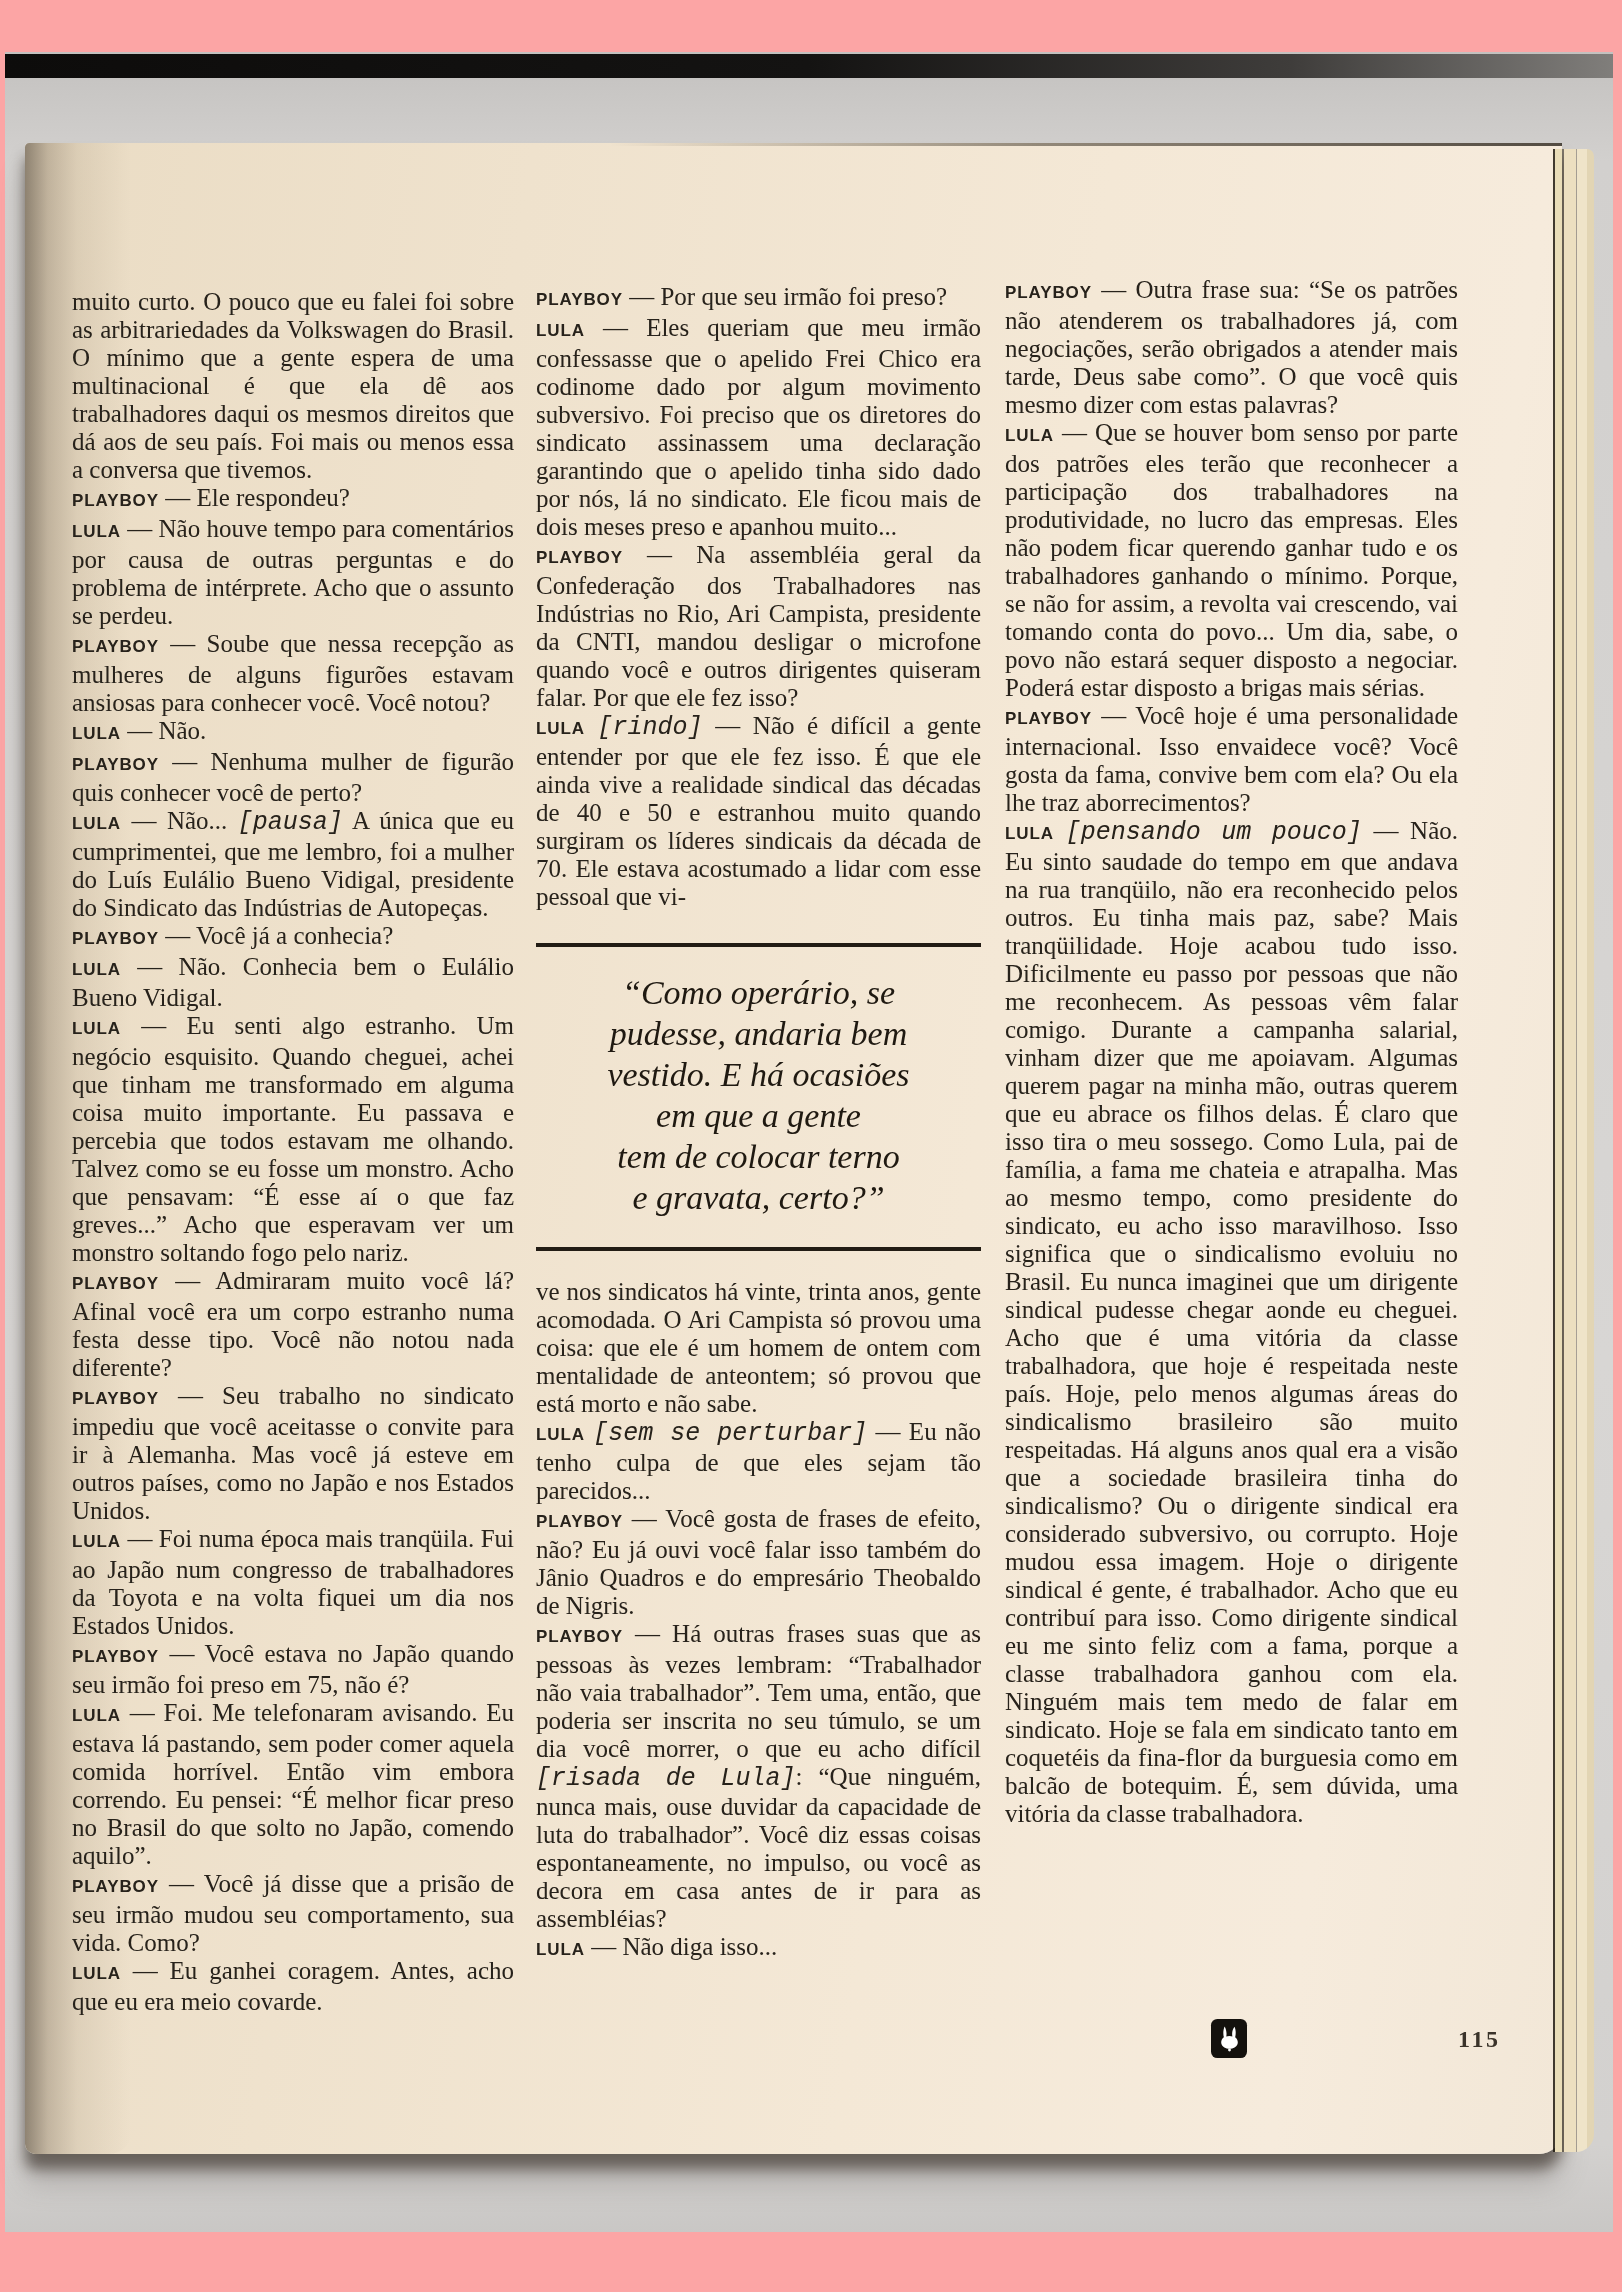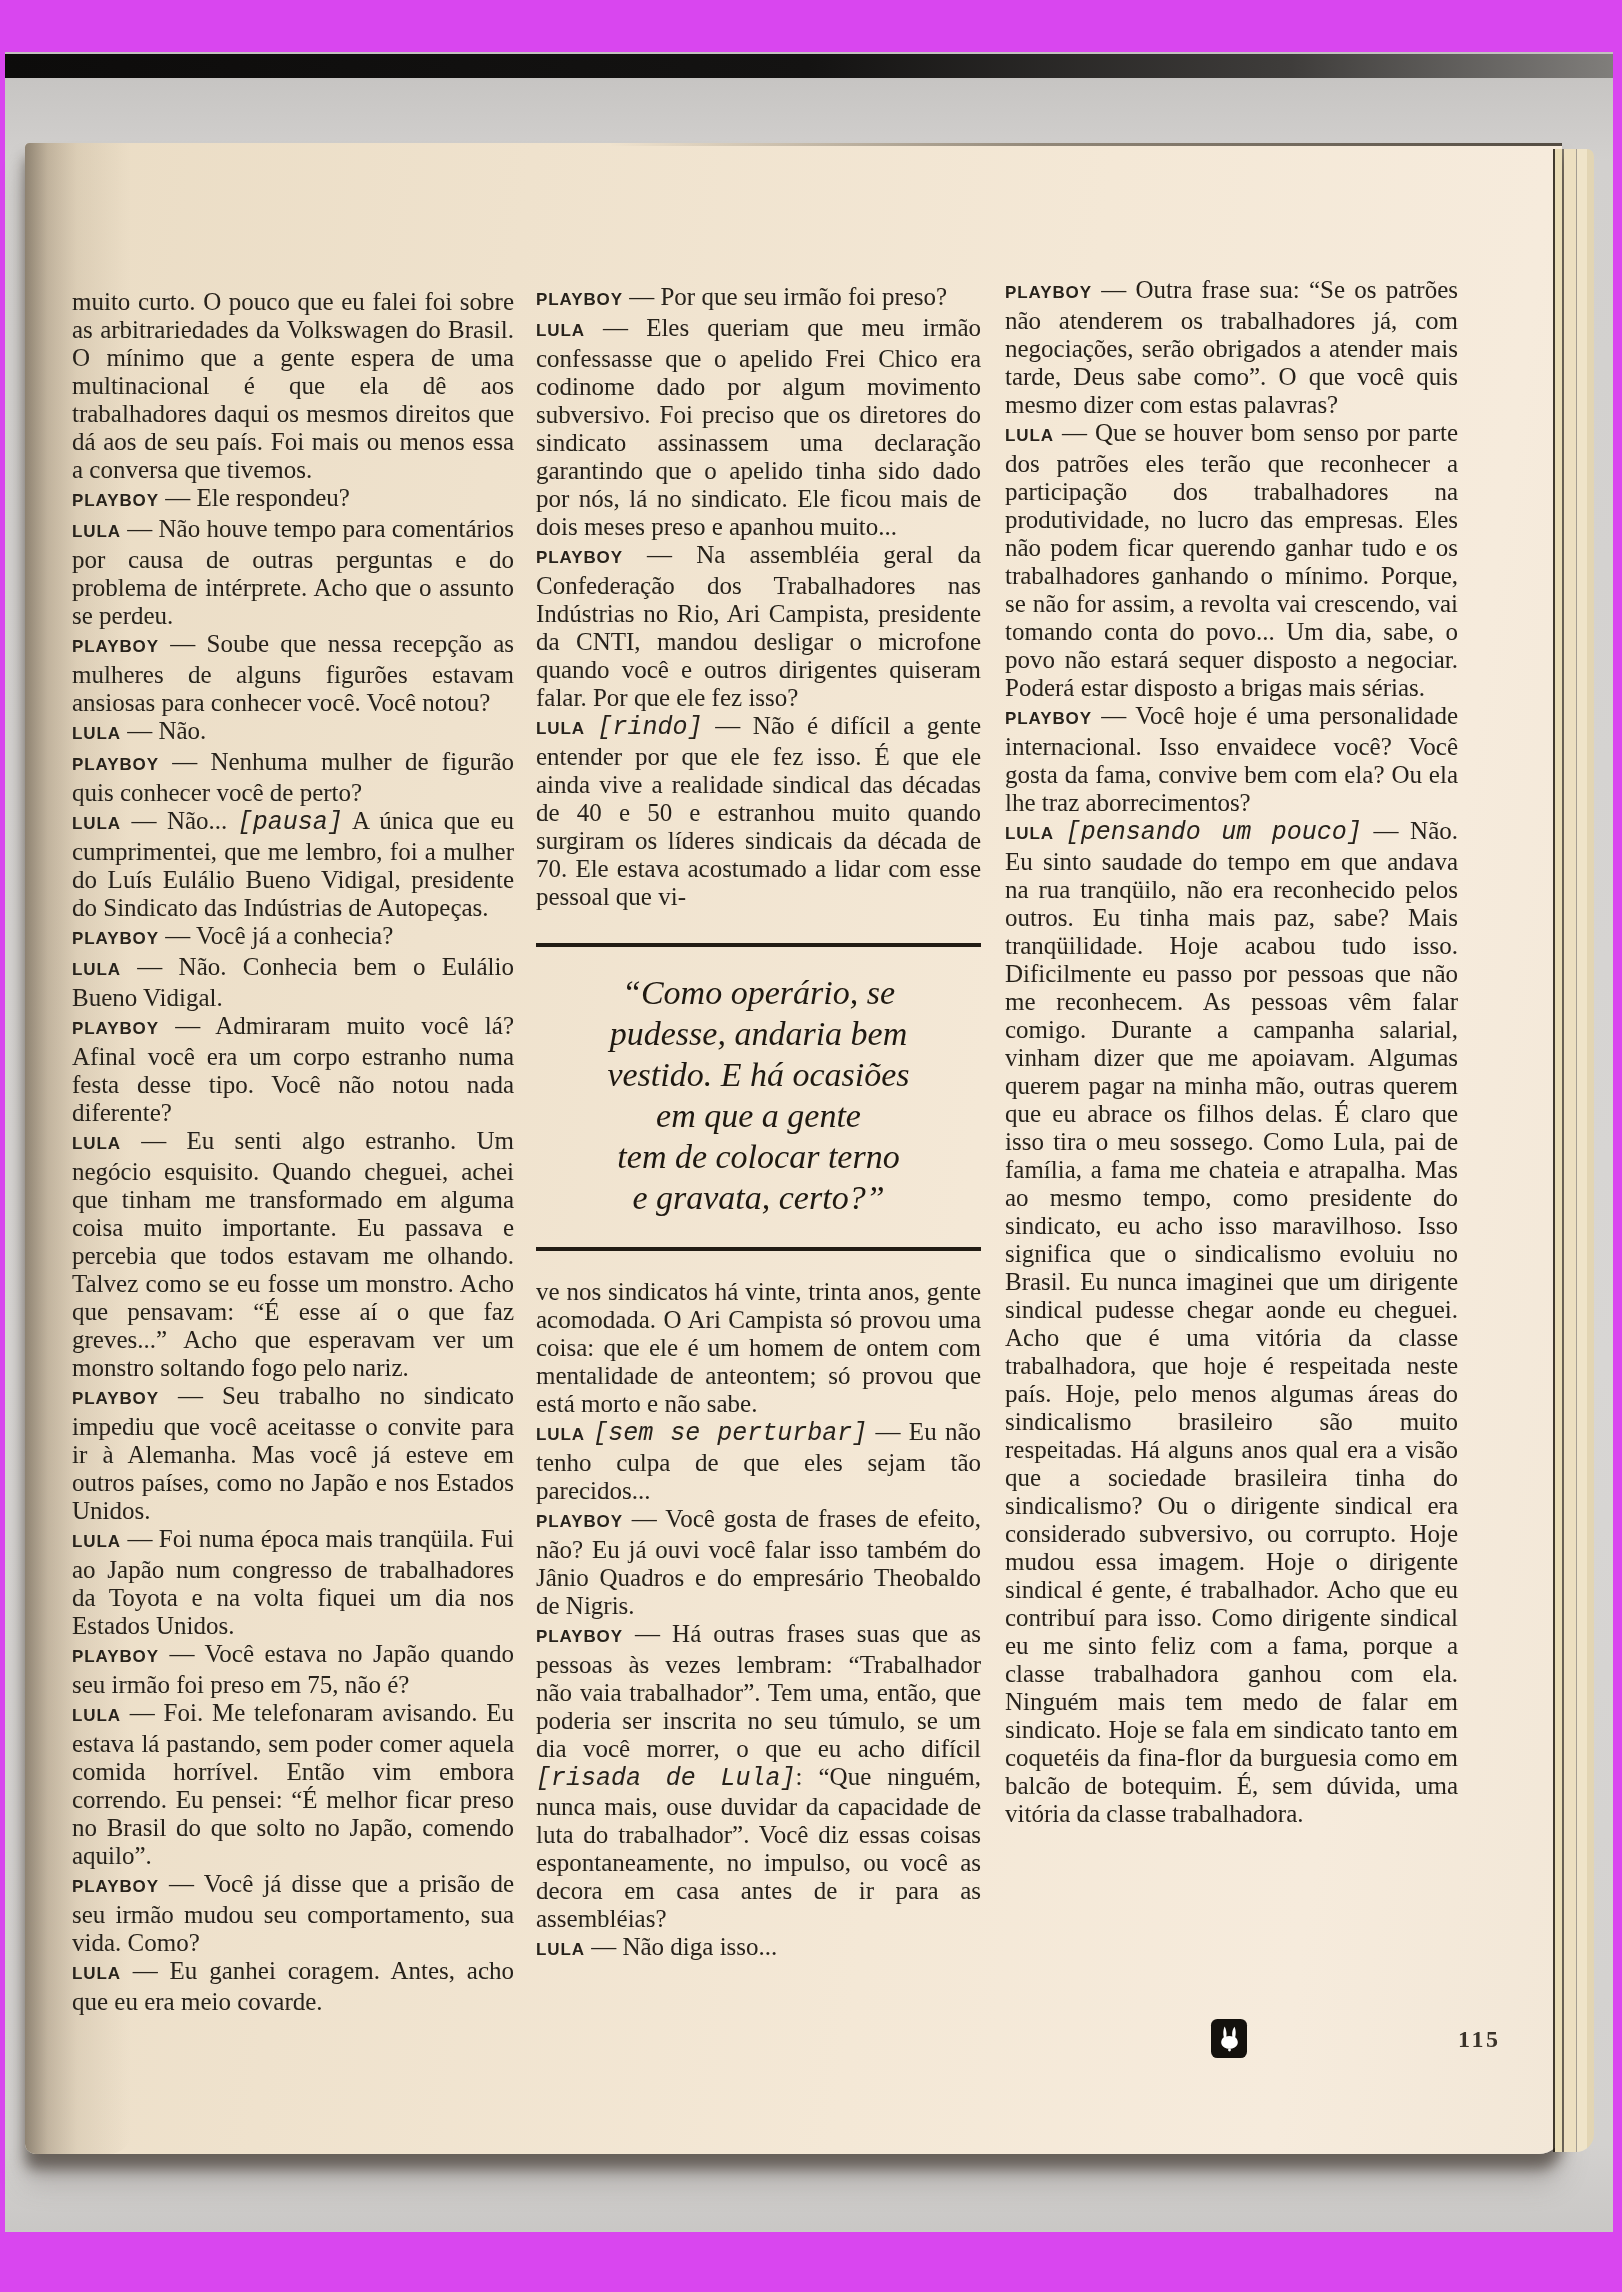--- a/index.html
+++ b/index.html
@@ -1,16 +1,16 @@
 <!DOCTYPE html>
 <html lang="pt" style="font-size:14.3px"><head>
 <meta charset="utf-8">
 <style>
   html,body{margin:0;padding:0;background:#ffffff;}
-  .scan{position:relative;width:1623px;height:2293px;background:#d946ef;overflow:hidden;
+  .scan{position:relative;width:1623px;height:2293px;background:#fca5a5;overflow:hidden;
         font-family:"Liberation Serif",serif;}
 
   .backdrop{position:absolute;left:5.4px;top:52px;width:1608px;height:2180px;
         background:linear-gradient(180deg,#c3c1bf 0%,#d2d0ce 5%,#d8d6d4 60%,#d3d1cf 96%,#c9c7c5 100%);}
 
   .top-black{position:absolute;left:5.4px;top:54px;width:1608px;height:24px;
         background:linear-gradient(90deg,#0d0c0b 0%,#141312 50%,#3f3d3b 80%,#807e7b 100%);}
 
   .page{position:absolute;left:25px;top:143px;width:1537px;height:2011px;
         background:linear-gradient(98deg,#eadcc4 0%,#efe2cd 28%,#f4e8d6 60%,#f6ebdc 84%,#f2e7d7 100%);
@@ -62,22 +62,22 @@
   <div class="col" id="col1">
       <p class="para">muito curto. O pouco que eu falei foi sobre as arbitrariedades da Volkswagen do Brasil. O mínimo que a gente espera de uma multinacional é que ela dê aos trabalhadores daqui os mesmos direitos que dá aos de seu país. Foi mais ou menos essa a conversa que tivemos.</p>
       <p class="para"><b class="speaker">PLAYBOY</b> — Ele respondeu?</p>
       <p class="para"><b class="speaker">LULA</b> — Não houve tempo para comentários por causa de outras perguntas e do problema de intérprete. Acho que o assunto se perdeu.</p>
       <p class="para"><b class="speaker">PLAYBOY</b> — Soube que nessa recepção as mulheres de alguns figurões estavam ansiosas para conhecer você. Você notou?</p>
       <p class="para"><b class="speaker">LULA</b> — Não.</p>
       <p class="para"><b class="speaker">PLAYBOY</b> — Nenhuma mulher de figurão quis conhecer você de perto?</p>
       <p class="para"><b class="speaker">LULA</b> — Não... <i class="dir">[pausa]</i> A única que eu cumprimentei, que me lembro, foi a mulher do Luís Eulálio Bueno Vidigal, presidente do Sindicato das Indústrias de Autopeças.</p>
       <p class="para"><b class="speaker">PLAYBOY</b> — Você já a conhecia?</p>
       <p class="para"><b class="speaker">LULA</b> — Não. Conhecia bem o Eulálio Bueno Vidigal.</p>
+      <p class="para"><b class="speaker">LULA</b> — Eu senti algo estranho. Um negócio esquisito. Quando cheguei, achei que tinham me transformado em alguma coisa muito importante. Eu passava e percebia que todos estavam me olhando. Talvez como se eu fosse um monstro. Acho que pensavam: “É esse aí o que faz greves...” Acho que esperavam ver um monstro soltando fogo pelo nariz.</p>
       <p class="para"><b class="speaker">PLAYBOY</b> — Admiraram muito você lá? Afinal você era um corpo estranho numa festa desse tipo. Você não notou nada diferente?</p>
-      <p class="para"><b class="speaker">LULA</b> — Eu senti algo estranho. Um negócio esquisito. Quando cheguei, achei que tinham me transformado em alguma coisa muito importante. Eu passava e percebia que todos estavam me olhando. Talvez como se eu fosse um monstro. Acho que pensavam: “É esse aí o que faz greves...” Acho que esperavam ver um monstro soltando fogo pelo nariz.</p>
       <p class="para"><b class="speaker">PLAYBOY</b> — Seu trabalho no sindicato impediu que você aceitasse o convite para ir à Alemanha. Mas você já esteve em outros países, como no Japão e nos Estados Unidos.</p>
       <p class="para"><b class="speaker">LULA</b> — Foi numa época mais tranqüila. Fui ao Japão num congresso de trabalhadores da Toyota e na volta fiquei um dia nos Estados Unidos.</p>
       <p class="para"><b class="speaker">PLAYBOY</b> — Você estava no Japão quando seu irmão foi preso em 75, não é?</p>
       <p class="para"><b class="speaker">LULA</b> — Foi. Me telefonaram avisando. Eu estava lá pastando, sem poder comer aquela comida horrível. Então vim embora correndo. Eu pensei: “É melhor ficar preso no Brasil do que solto no Japão, comendo aquilo”.</p>
       <p class="para"><b class="speaker">PLAYBOY</b> — Você já disse que a prisão de seu irmão mudou seu comportamento, sua vida. Como?</p>
       <p class="para"><b class="speaker">LULA</b> — Eu ganhei coragem. Antes, acho que eu era meio covarde.</p>
     </div>
 
   <div class="col" id="col2">
     <div>

